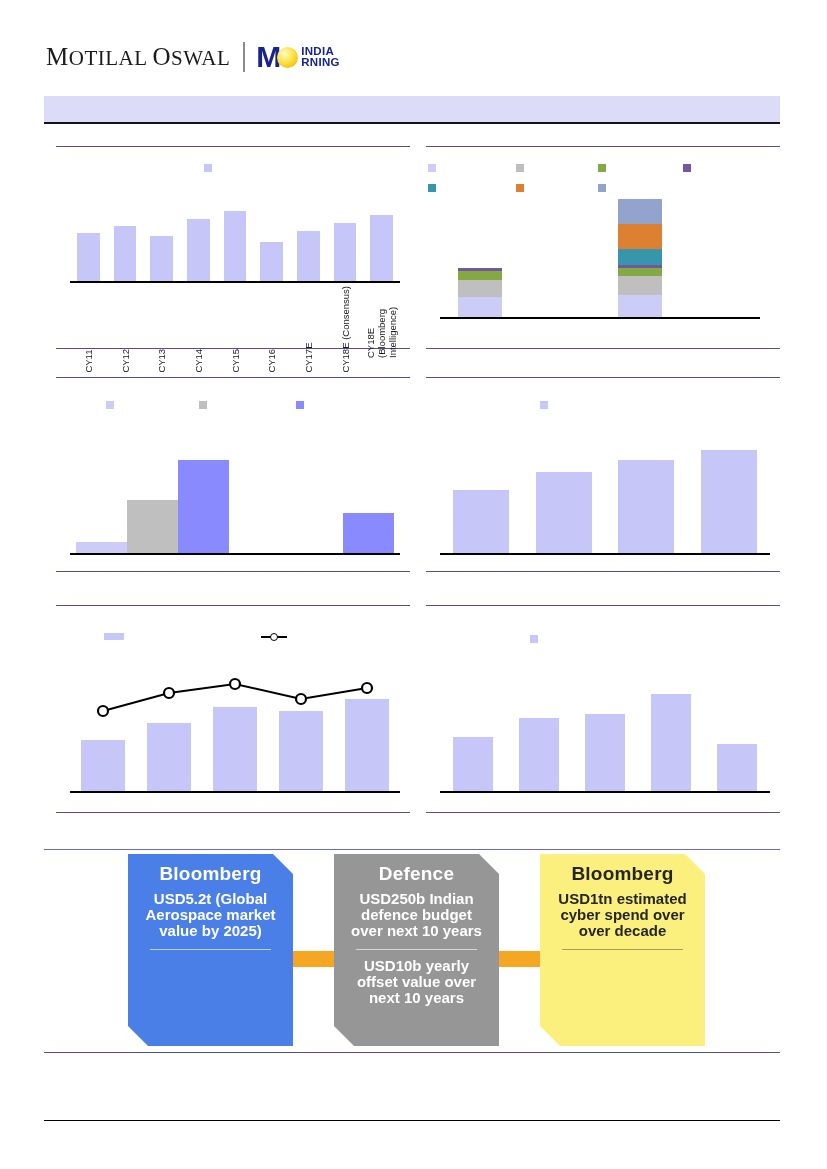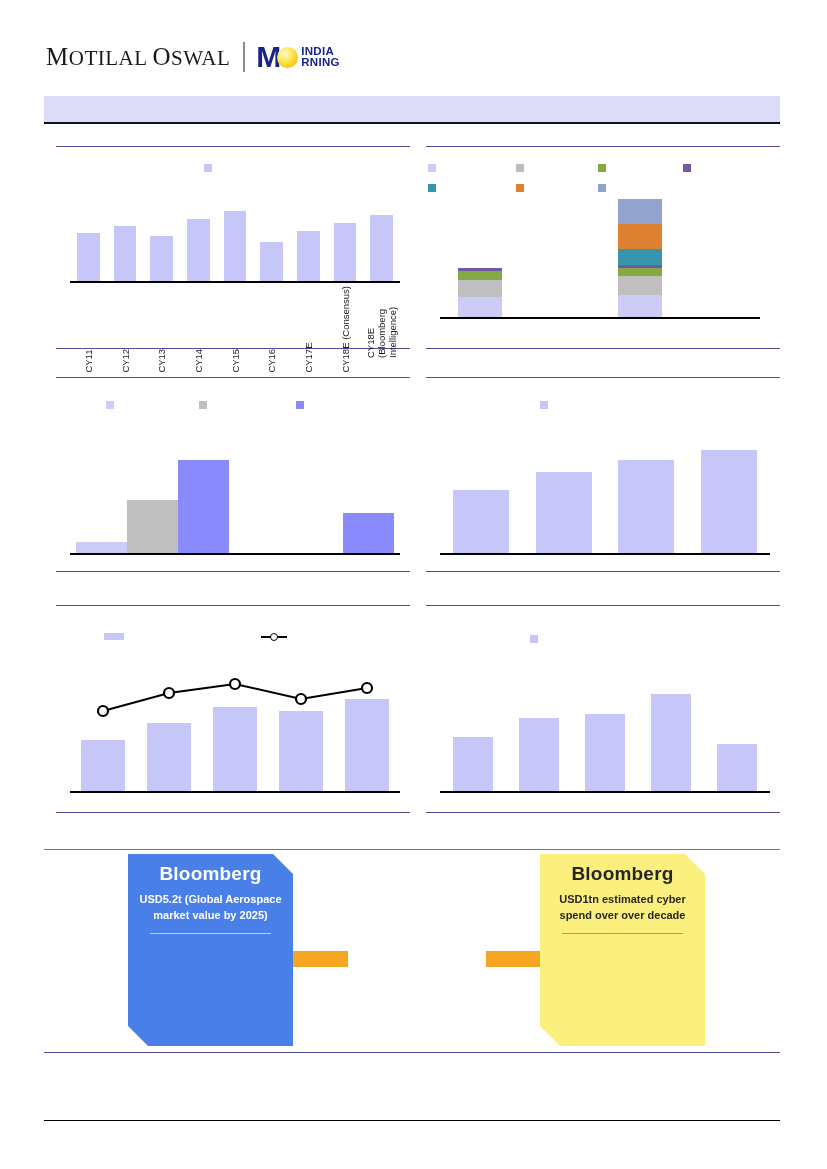--- a/index.html
+++ b/index.html
@@ -114,21 +114,21 @@
   .connector.c1 { left: 236px; width: 68px; }
   .connector.c2 { left: 442px; width: 68px; }
 
   .panel {
     position: absolute; top: 5px; width: 165px; height: 192px;
     padding: 9px 10px 6px;
     display: flex; flex-direction: column; align-items: center;
     clip-path: polygon(0 0, calc(100% - 20px) 0, 100% 20px, 100% 100%, 20px 100%, 0 calc(100% - 20px));
   }
   .panel .p-title { font-size: 19px; font-weight: bold; margin-bottom: 6px; letter-spacing: 0.2px; }
-  .panel .p-fact { font-size: 11px; font-weight: bold; line-height: 16px; text-align: center; }
+  .panel .p-fact { font-size: 15px; font-weight: bold; line-height: 16px; text-align: center; }
   .panel .p-sep { width: 84%; height: 1px; margin: 10px 0 8px; }
 
   .panel.aerospace { left: 84px; background: #4a7fe8; color: #ffffff; }
   .panel.aerospace .p-sep { background: rgba(255,255,255,0.62); }
   .panel.defence { left: 290px; background: #969696; color: #ffffff; }
   .panel.defence .p-sep { background: rgba(255,255,255,0.62); }
   .panel.security { left: 496px; background: #fbf07e; color: #262626; }
   .panel.security .p-sep { background: rgba(60,60,60,0.45); }
 
   
@@ -456,20 +456,26 @@
 
     <div class="connector c1"></div>
     <div class="connector c2"></div>
 
     <div class="panel aerospace">
       <div class="p-title">Bloomberg</div>
       <div class="p-fact">USD5.2t (Global Aerospace market value by 2025)</div>
       <div class="p-sep"></div>
     </div>
 
+    <div class="panel defence">
+      <div class="p-title">Defence</div>
+      <div class="p-fact">USD250b Indian defence budget over next 10 years</div>
+      <div class="p-sep"></div>
+      <div class="p-fact">USD10b yearly offset value over next 10 years</div>
+    </div>
 
     <div class="panel security">
       <div class="p-title">Bloomberg</div>
       <div class="p-fact">USD1tn estimated cyber spend over over decade</div>
       <div class="p-sep"></div>
     </div>
 
     <div class="info-rule-bottom"></div>
   </div>
 

